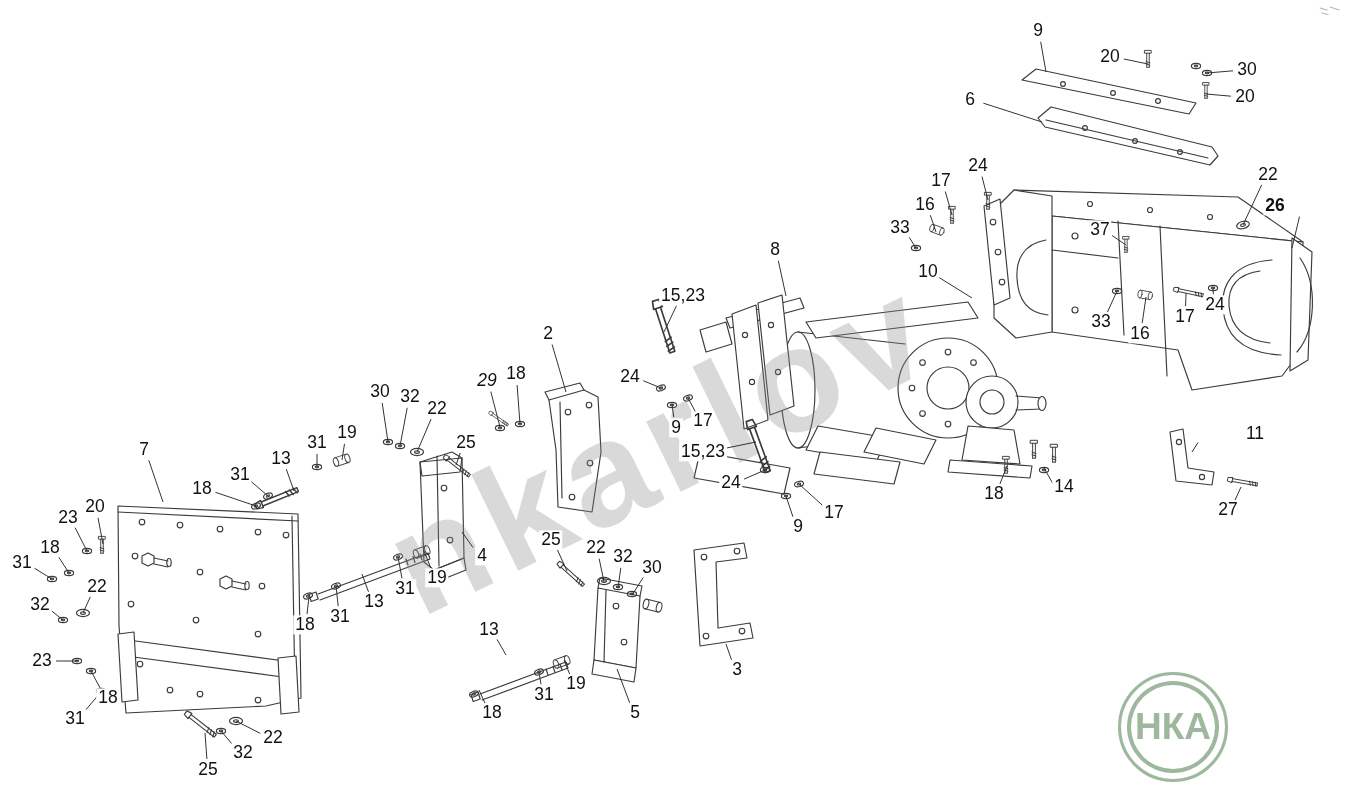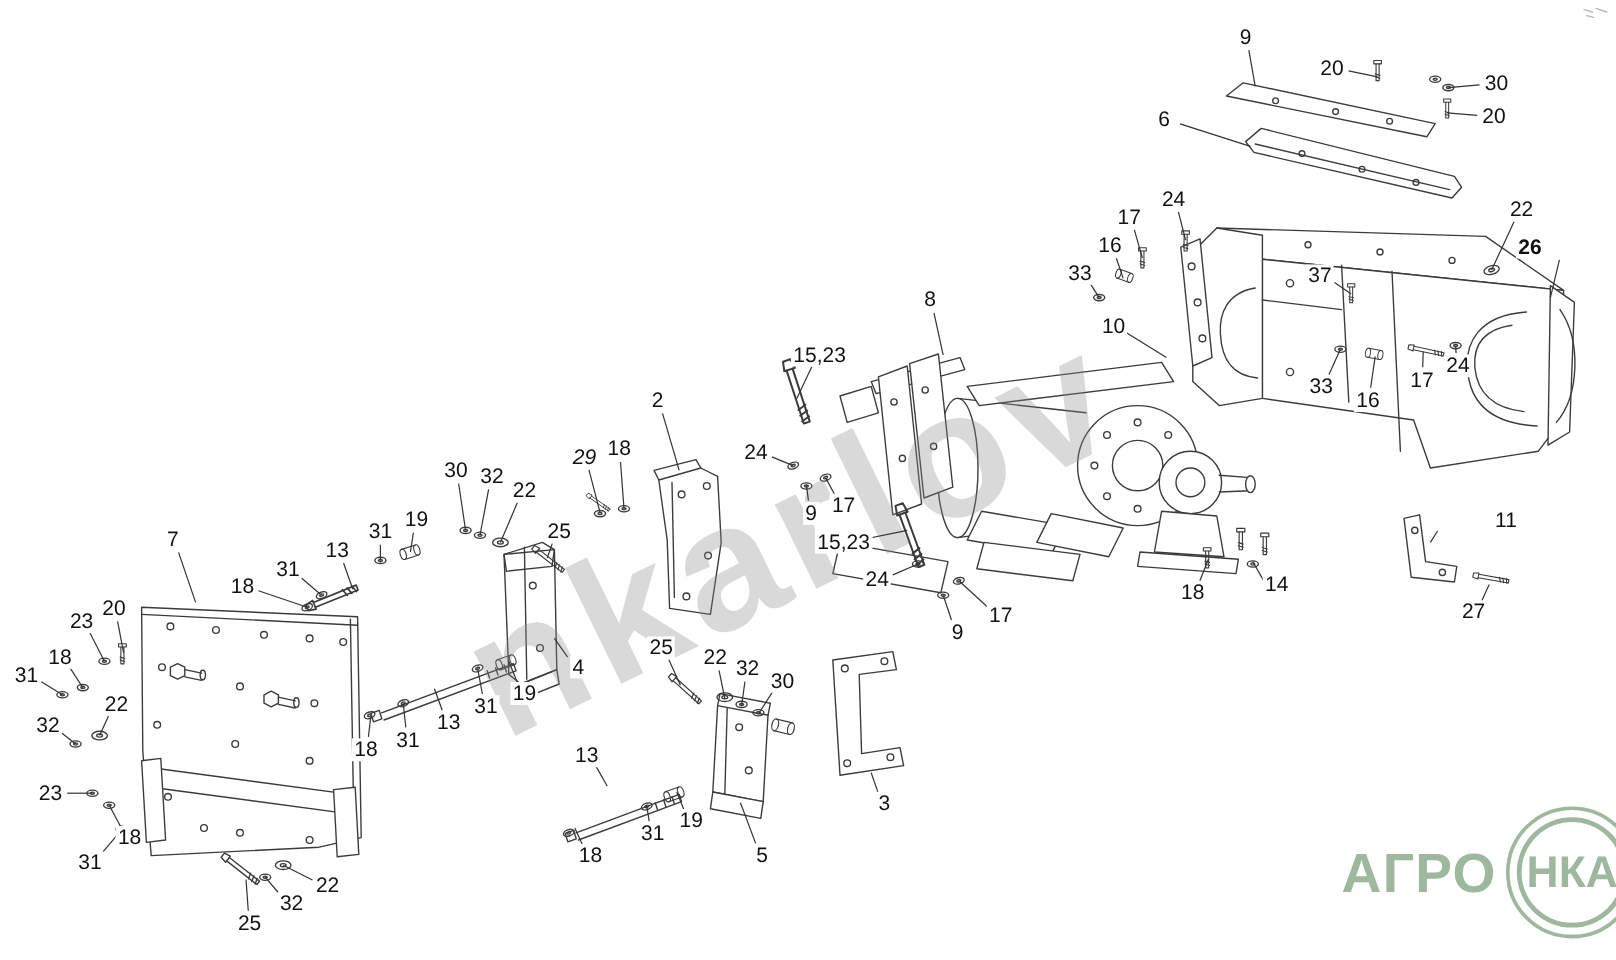--- a/index.html
+++ b/index.html
@@ -458,19 +458,18 @@
       <div class="callout" style="left: 652px; top: 568px;">30</div>
       <div class="callout" style="left: 489px; top: 630px;">13</div>
       <div class="callout" style="left: 492px; top: 713px;">18</div>
       <div class="callout" style="left: 544px; top: 695px;">31</div>
       <div class="callout" style="left: 576px; top: 684px;">19</div>
       <div class="callout" style="left: 635px; top: 713px;">5</div>
       <div class="callout" style="left: 737px; top: 670px;">3</div>
     </div>
 
   <div class="logo">
-    <span class="logo-word">АГРО</span>
     <span class="logo-circle">
       <span class="logo-circle-text">НКА</span>
     </span>
   </div>
 
 </div>
 
 </body></html>

